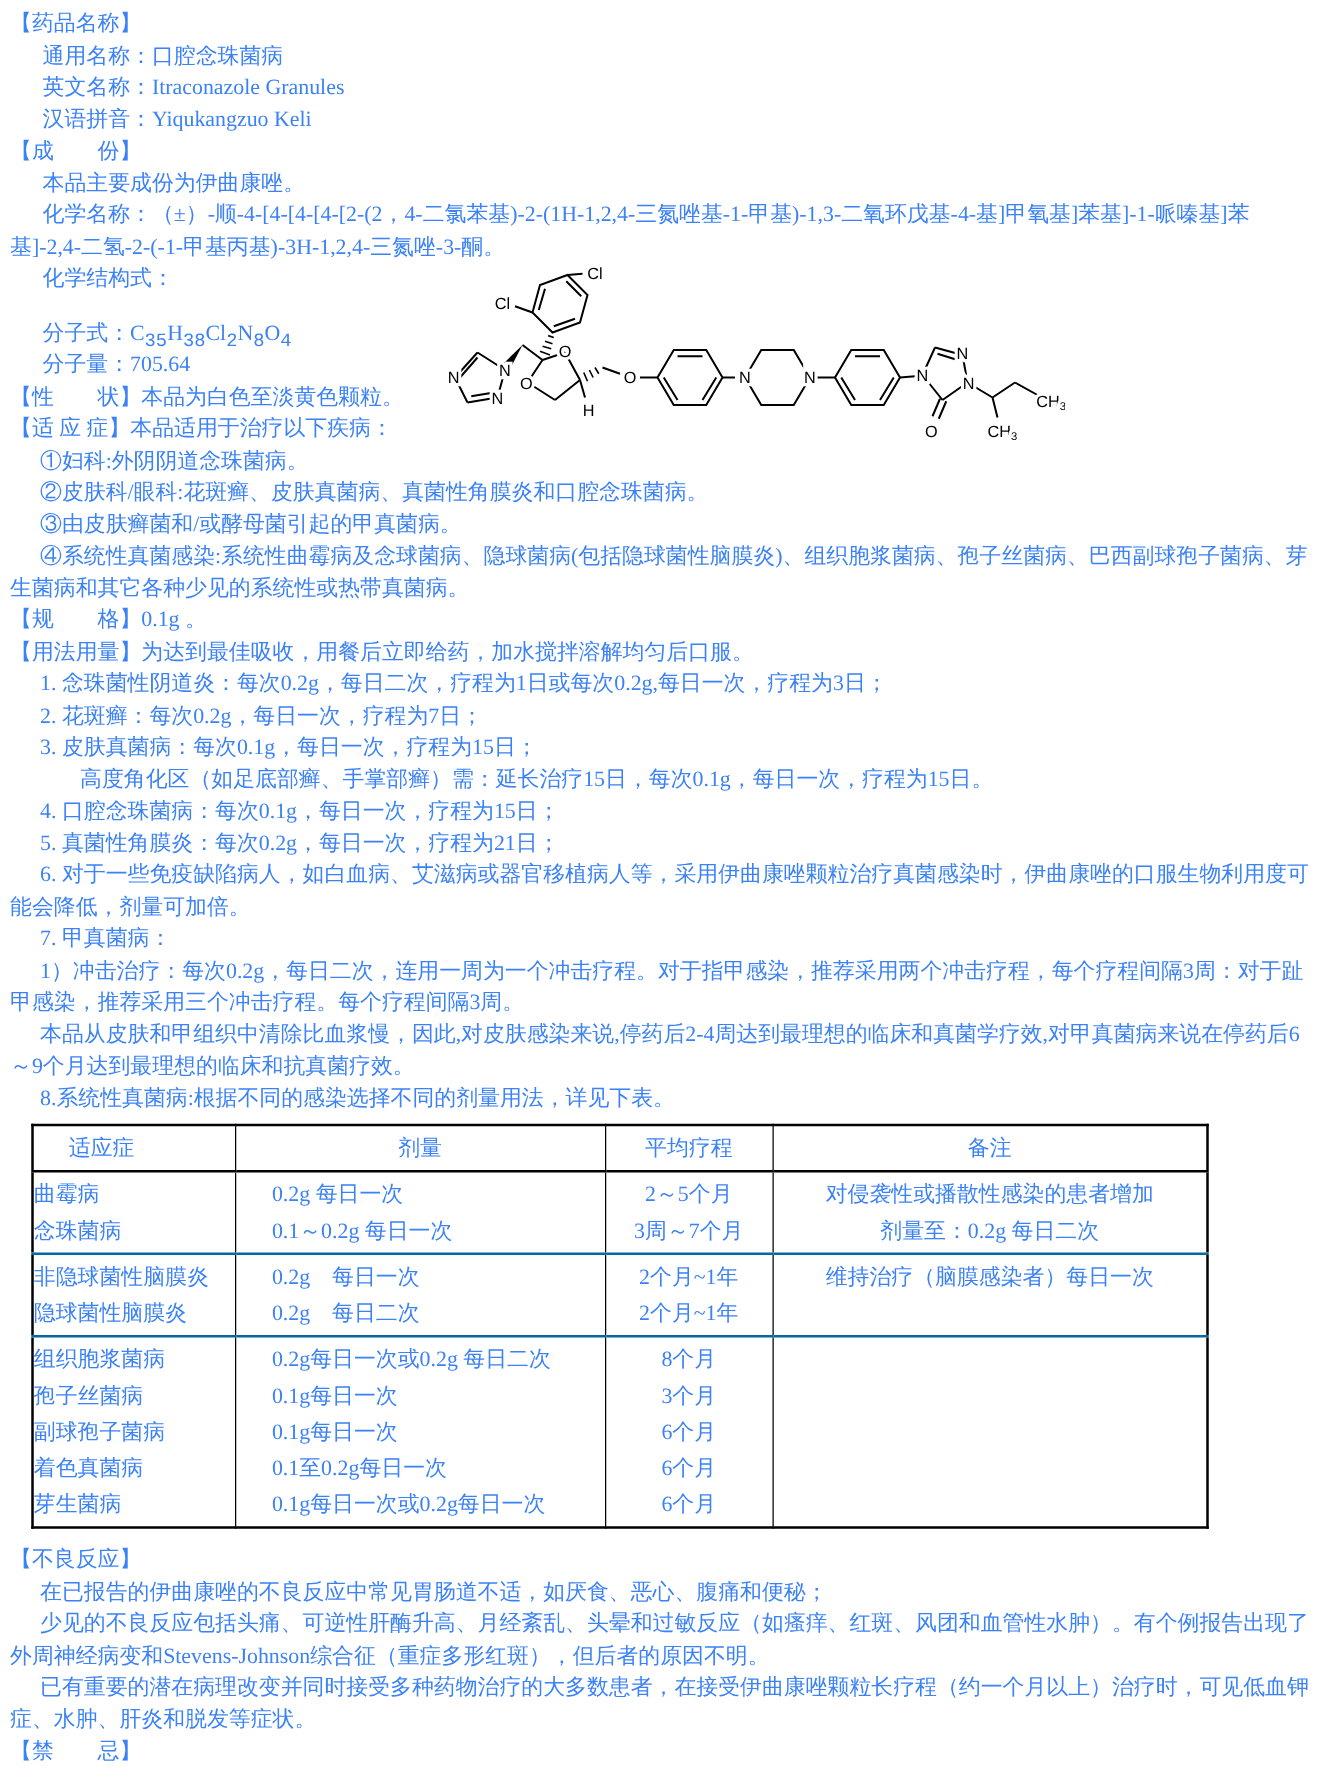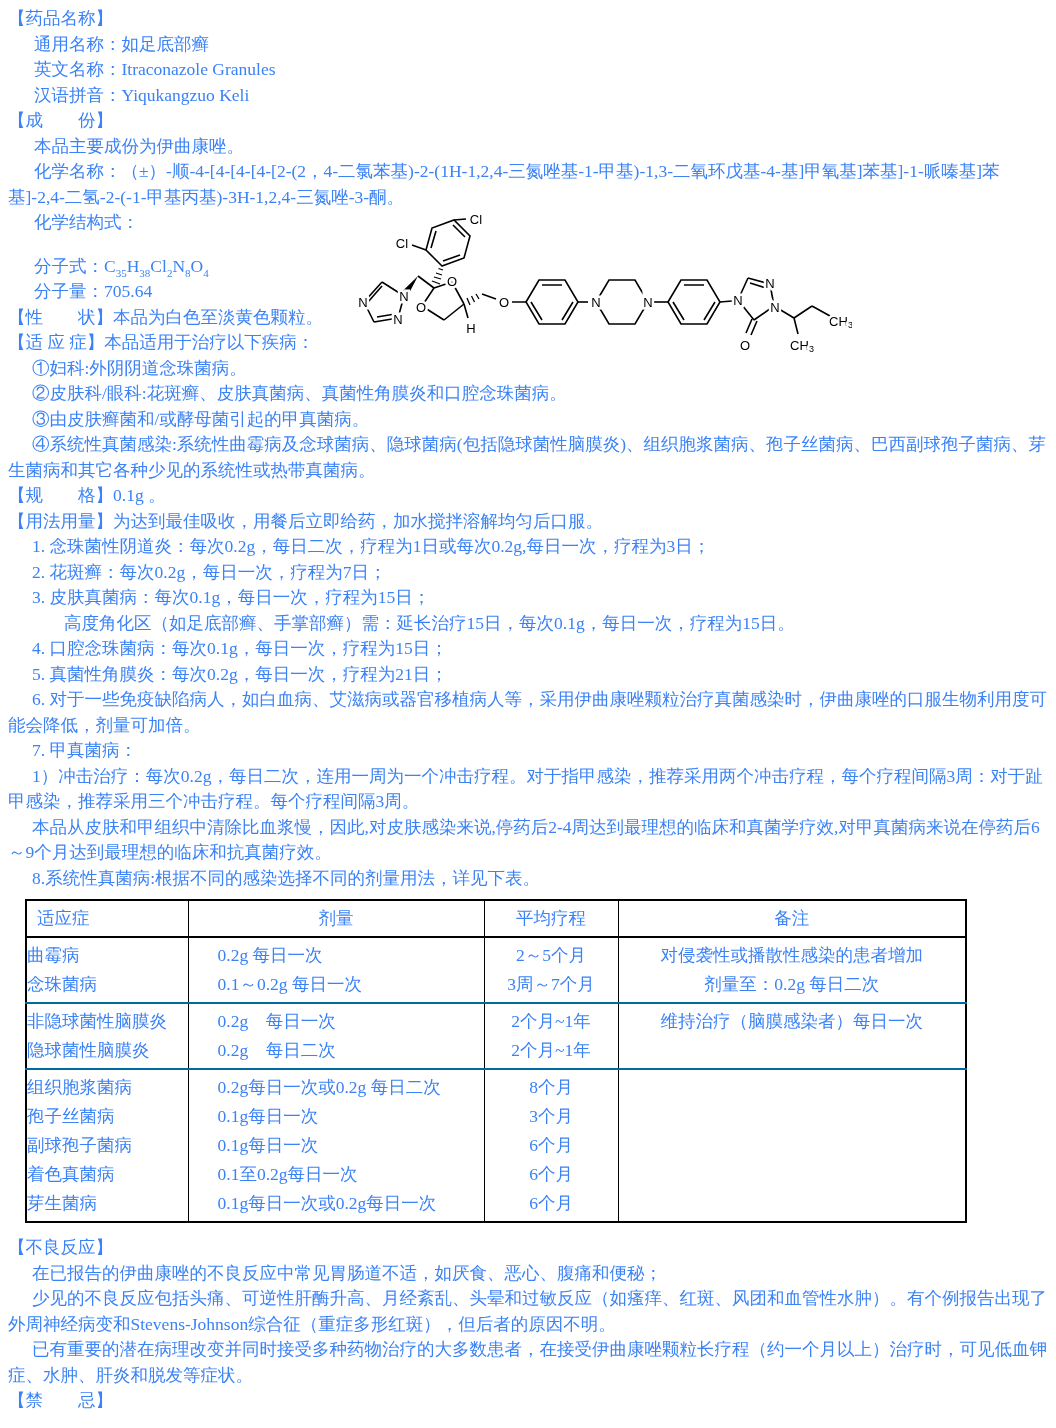--- a/index.html
+++ b/index.html
@@ -5,50 +5,50 @@
   html,body{margin:0;padding:0;background:#fff;}
   .page{position:relative;width:1056px;height:1428px;background:#ffffff;color:#3b82f6;
         font-family:"Liberation Serif","DejaVu Serif",serif;font-size:17.5px;line-height:25.5px;overflow:hidden;}
   .doc{position:relative;padding:6px 8px 0 8px;}
   .l1{height:25.5px;overflow:hidden;white-space:nowrap;}
   .l2{height:51px;overflow:hidden;}
   .ind{text-indent:26px;}
   .item{text-indent:24px;}
   .sub{padding-left:56px;text-indent:0;}
   .spacer{height:18px;}
-  sub{font-size:11px;}
+  sub{font-size:15px;font-family:Liberation Mono, monospace;}
   
   .structure{position:absolute;left:352px;top:212px;width:500px;height:160px;}
   .structure path,.structure polygon{stroke:#000;stroke-width:1.6;fill:none;}
   .structure .wedge{fill:#000;stroke:none;}
   .structure .hash{stroke-width:1.3;}
   .atom{font-family:"Liberation Sans","DejaVu Sans",sans-serif;font-size:13px;fill:#000;
         stroke:#fff;stroke-width:5px;paint-order:stroke;text-anchor:middle;dominant-baseline:central;}
   .atom .s{font-size:9px;}
   
   table.dose{border-collapse:collapse;table-layout:fixed;width:940px;margin:8px 0 0 17px;border:2px solid #000;}
   .dose th,.dose td{border:1px solid #000;vertical-align:top;padding:3px 0;}
   .dose th{font-weight:normal;height:29px;line-height:29px;text-align:center;overflow:hidden;}
-  .dose th.c0{text-align:left;padding-left:10px;}
+  .dose th.c0{text-align:left;padding-left:28px;}
   .dose thead th{border-bottom:2px solid #000;}
   .dose tr.grp td{border-top:2px solid #0369a1;}
   .trow{height:29px;line-height:29px;white-space:pre;overflow:hidden;}
   td.c0 .trow{text-align:left;}
   td.c1 .trow{padding-left:29px;text-align:left;}
   td.c2 .trow,td.c3 .trow{text-align:center;}
   .adverse{margin-top:12px;}
 </style>
 </head>
 <body>
 
 <div class="page">
   <div class="doc">
 
     <div class="l1">【药品名称】</div>
-    <div class="l1 ind">通用名称：如足底部癣</div>
+    <div class="l1 ind">通用名称：口腔念珠菌病</div>
     <div class="l1 ind">英文名称：Itraconazole Granules</div>
     <div class="l1 ind">汉语拼音：Yiqukangzuo Keli</div>
 
     <div class="l1">【成　　份】</div>
     <div class="l1 ind">本品主要成份为伊曲康唑。</div>
     <div class="l2 ind">化学名称：（±）-顺-4-[4-[4-[4-[2-(2，4-二氯苯基)-2-(1H-1,2,4-三氮唑基-1-甲基)-1,3-二氧环戊基-4-基]甲氧基]苯基]-1-哌嗪基]苯基]-2,4-二氢-2-(-1-甲基丙基)-3H-1,2,4-三氮唑-3-酮。</div>
     <div class="l1 ind">化学结构式：</div>
     <div class="spacer"></div>
     <div class="l1 ind"><span>分子式：</span><span id="formula">C<sub>35</sub>H<sub>38</sub>Cl<sub>2</sub>N<sub>8</sub>O<sub>4</sub></span></div>
     <div class="l1 ind">分子量：705.64</div>

